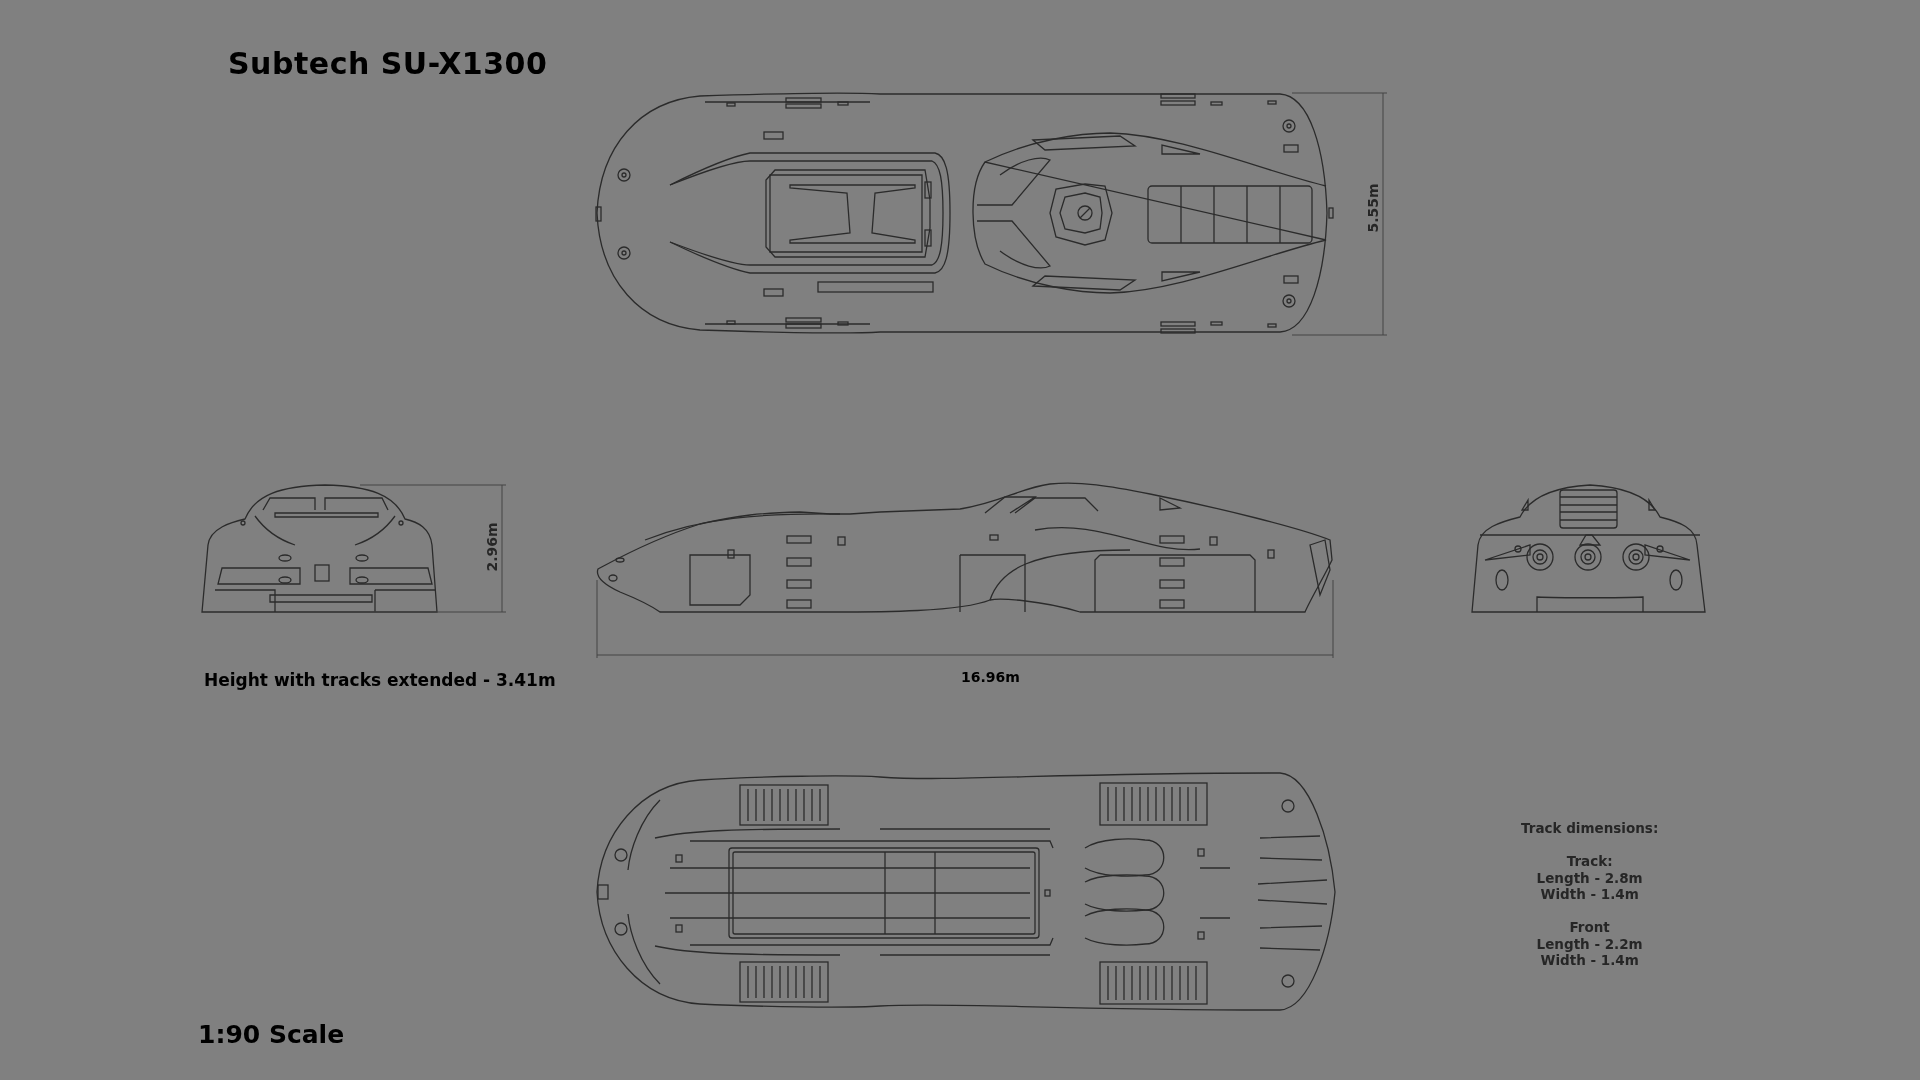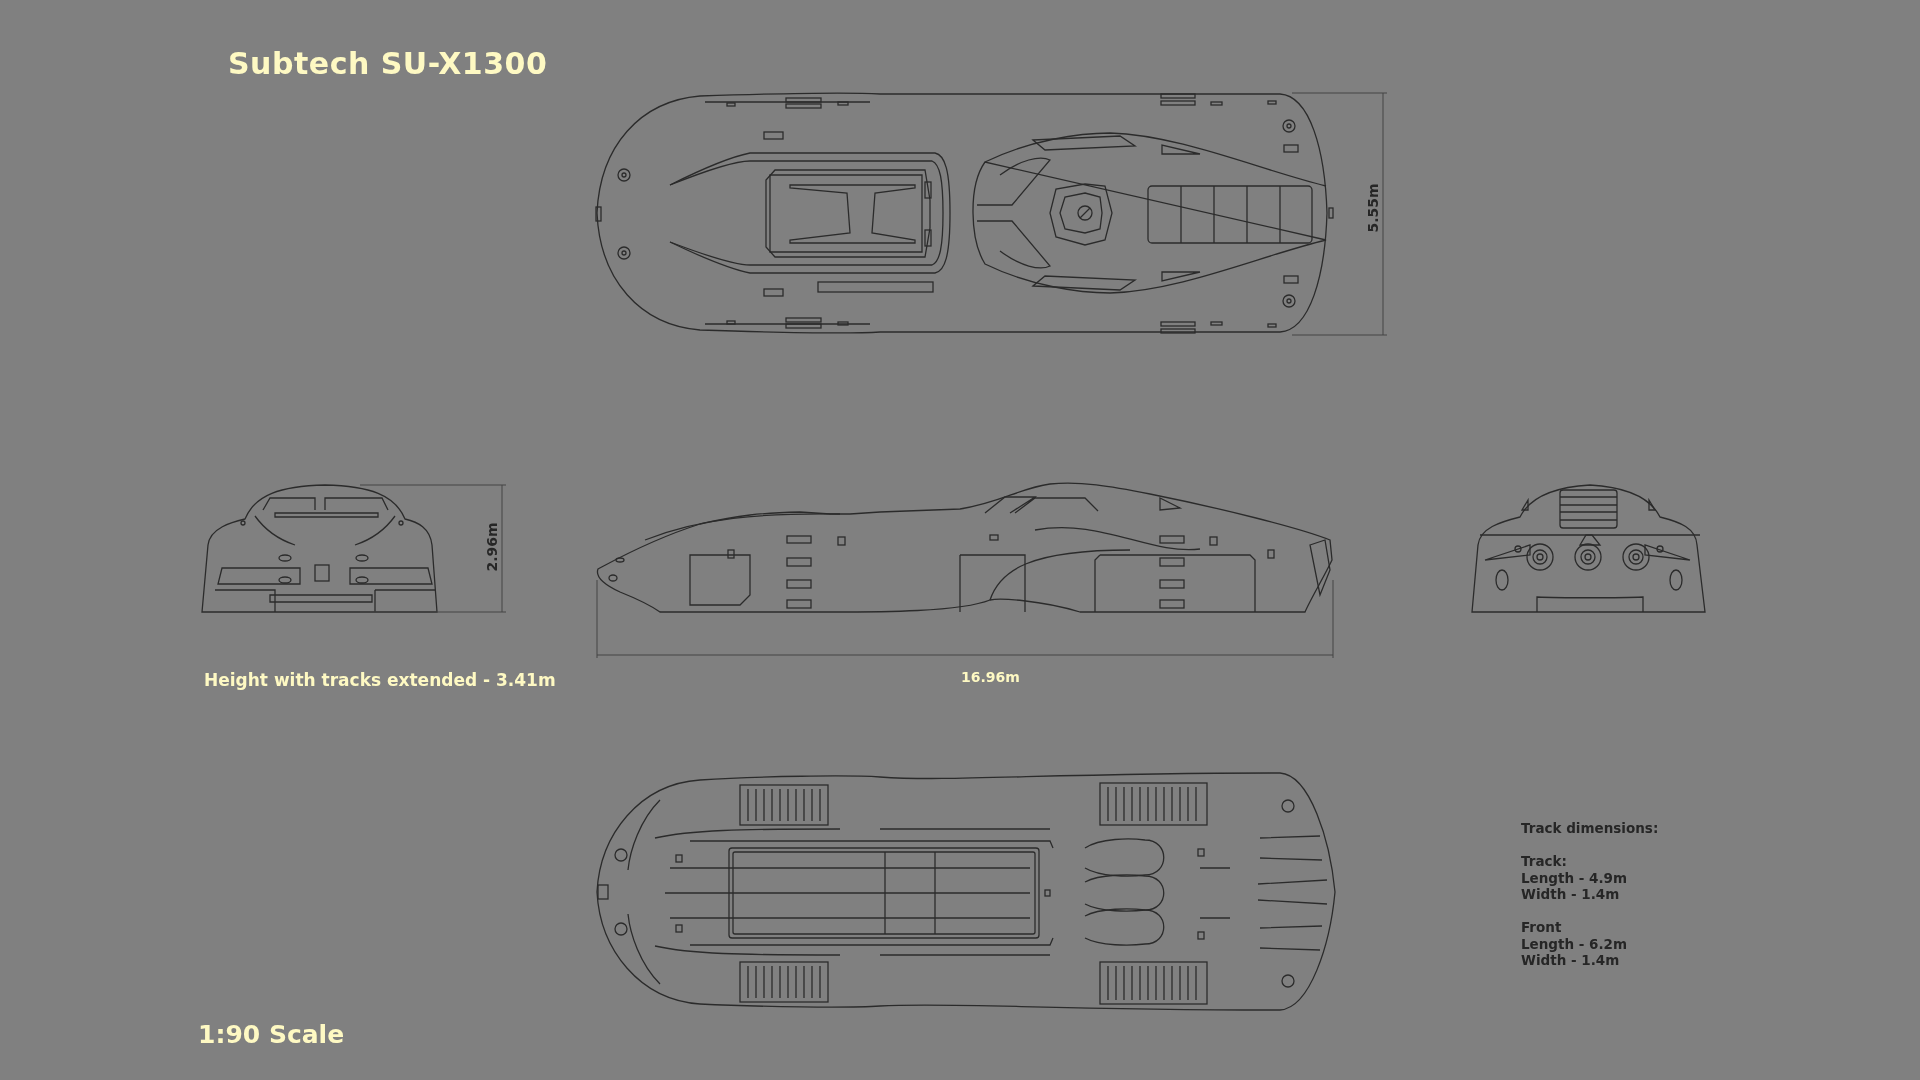--- a/index.html
+++ b/index.html
@@ -1,45 +1,45 @@
 <!DOCTYPE html>
 <html><head>
 <meta charset="utf-8">
 <style>
   html, body { margin:0; padding:0; }
   body { width:1920px; height:1080px; background:#808080; position:relative; overflow:hidden;
          font-family:"DejaVu Sans", sans-serif; color:#262626; }
-  .txt { position:absolute; font-weight:bold; color:#fef9c3; white-space:nowrap; }
+  .txt { position:absolute; font-weight:bold; color:#000000; white-space:nowrap; }
   #title { left:228px; top:46px; font-size:30px; letter-spacing:0.5px; font-family:"DejaVu Sans", sans-serif; }
   #scale { left:198px; top:1020px; font-size:25px; }
   #height-note { left:204px; top:670px; font-size:17px; }
   .track { position:absolute; left:1521px; top:820px; font-size:13.5px; font-weight:bold; line-height:16.5px; }
-  .track div { height:16.5px; }
+  .track div { height:16.5px;text-align:center; }
   .track .gap { height:16.5px; }
   .vlabel { position:absolute; font-weight:bold; font-size:14px; transform-origin:center center; transform:rotate(-90deg); white-space:nowrap; }
   svg { position:absolute; left:0; top:0; }
   svg .ln { fill:none; stroke:#2b2b2b; stroke-width:1.3; }
   svg .dim { fill:none; stroke:#444; stroke-width:1; }
 </style>
 </head>
 <body>
 
 <div class="txt" id="title">Subtech SU-X1300</div>
 <div class="txt" id="height-note">Height with tracks extended - 3.41m</div>
 <div class="txt" id="scale">1:90 Scale</div>
 
 <div class="track">
   <div>Track dimensions:</div>
   <div class="gap"></div>
   <div>Track:</div>
-  <div>Length - 4.9m</div>
+  <div>Length - 2.8m</div>
   <div>Width - 1.4m</div>
   <div class="gap"></div>
   <div>Front</div>
-  <div>Length - 6.2m</div>
+  <div>Length - 2.2m</div>
   <div>Width - 1.4m</div>
 </div>
 
 <div class="vlabel" style="left:1348px; top:200px; width:50px; text-align:center;">5.55m</div>
 <div class="vlabel" style="left:467px; top:539px; width:50px; text-align:center;">2.96m</div>
 <div class="txt" style="left:961px; top:636px; font-size:14px;margin-top:33px;">16.96m</div>
 
 <svg width="1920" height="1080" viewBox="0 0 1920 1080">
 
   <g>

